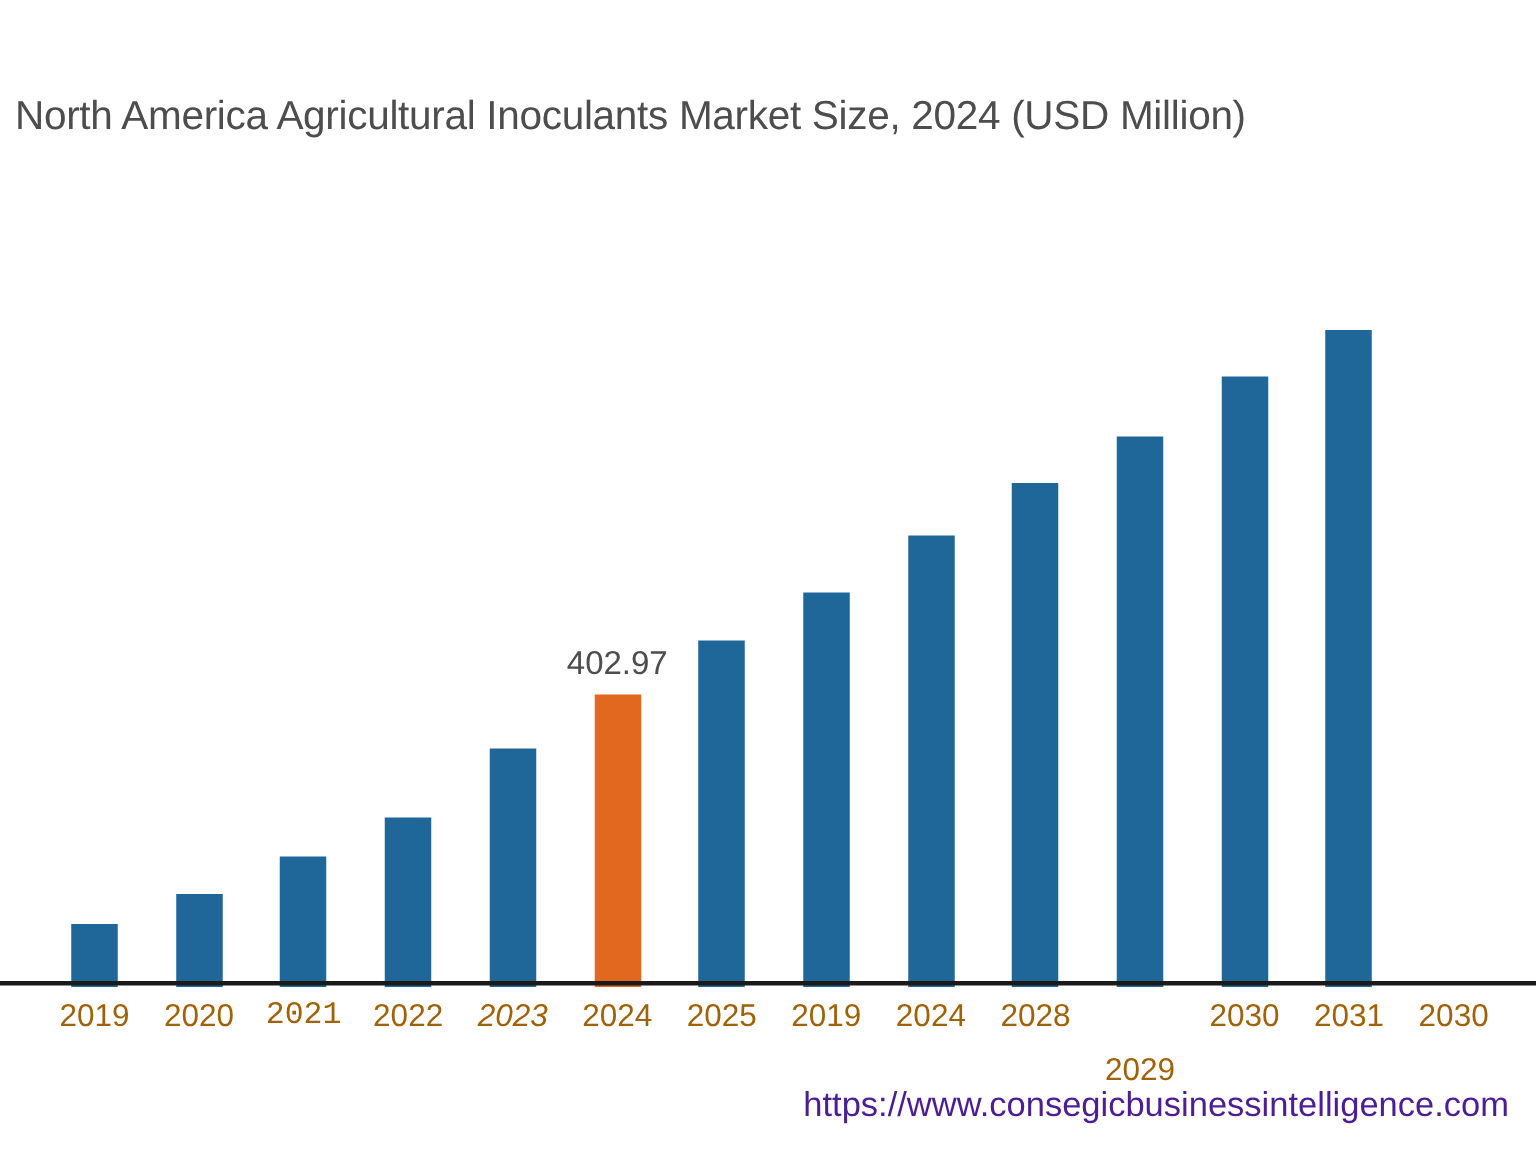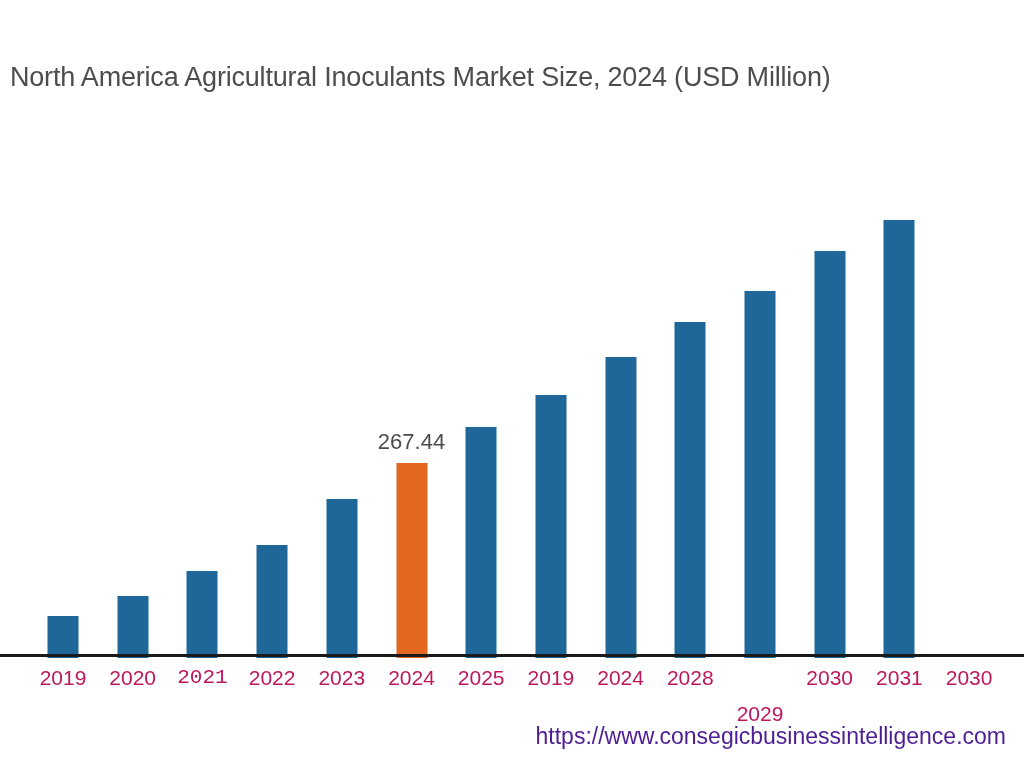--- a/index.html
+++ b/index.html
@@ -91,21 +91,21 @@
     top: 663px;
     width: 1024px;
     height: 34px;
   }
   .axis-tick-label {
     position: absolute;
     top: 0;
     transform: translateX(-50%);
     font-size: 21px;
     line-height: 30px;
-    color: #be185d;
+    color: #a16207;
     white-space: nowrap;
   }
 
   
   #source-url {
     position: absolute;
     right: 18px;
     top: 724px;
     font-size: 23px;
     line-height: 24px;
@@ -131,21 +131,21 @@
         <div class="bar" title="2021: 98.5" style="height: 87px; background: rgb(31, 102, 153);"></div>
       </div>
       <div class="bar-slot" style="left: 242.1px; width: 60px;">
         <div class="bar" title="2022: 128" style="height: 113px; background: rgb(31, 102, 153);"></div>
       </div>
       <div class="bar-slot" style="left: 311.8px; width: 60px;">
         <div class="bar" title="2023: 180" style="height: 159px; background: rgb(31, 102, 153);"></div>
       </div>
       <div class="bar-slot" style="left: 381.5px; width: 60px;">
         <div class="bar highlight" title="2024: 220.78" style="height: 195px; background: rgb(226, 103, 31);"></div>
-        <div class="bar-value" style="bottom: 204px;">267.44</div>
+        <div class="bar-value" style="bottom: 204px;">402.97</div>
       </div>
       <div class="bar-slot" style="left: 451.2px; width: 60px;">
         <div class="bar" title="2025: 261.3" style="height: 231px; background: rgb(31, 102, 153);"></div>
       </div>
       <div class="bar-slot" style="left: 520.9px; width: 60px;">
         <div class="bar" title="2026: 297.5" style="height: 263px; background: rgb(31, 102, 153);"></div>
       </div>
       <div class="bar-slot" style="left: 590.6px; width: 60px;">
         <div class="bar" title="2027: 340.7" style="height: 301px; background: rgb(31, 102, 153);"></div>
       </div>
@@ -163,21 +163,21 @@
       </div>
     </div>
 
   <div id="axis-line"></div>
 
   <div id="axis-labels">
       <div class="axis-tick-label" style="left: 63px;">2019</div>
       <div class="axis-tick-label" style="left: 132.7px;">2020</div>
       <div class="axis-tick-label" style="left: 202.4px; font-family: Liberation Mono, monospace;">2021</div>
       <div class="axis-tick-label" style="left: 272.1px;">2022</div>
-      <div class="axis-tick-label" style="left: 341.8px;">2023</div>
+      <div class="axis-tick-label" style="left: 341.8px; font-style: italic;">2023</div>
       <div class="axis-tick-label" style="left: 411.5px;">2024</div>
       <div class="axis-tick-label" style="left: 481.2px;">2025</div>
       <div class="axis-tick-label" style="left: 550.9px;">2019</div>
       <div class="axis-tick-label" style="left: 620.6px;">2024</div>
       <div class="axis-tick-label" style="left: 690.3px;">2028</div>
       <div class="axis-tick-label" style="left: 760px; margin-top: 36px;">2029</div>
       <div class="axis-tick-label" style="left: 829.7px;">2030</div>
       <div class="axis-tick-label" style="left: 899.4px;">2031</div>
       <div class="axis-tick-label" style="left: 969.1px;">2030</div>
     </div>

